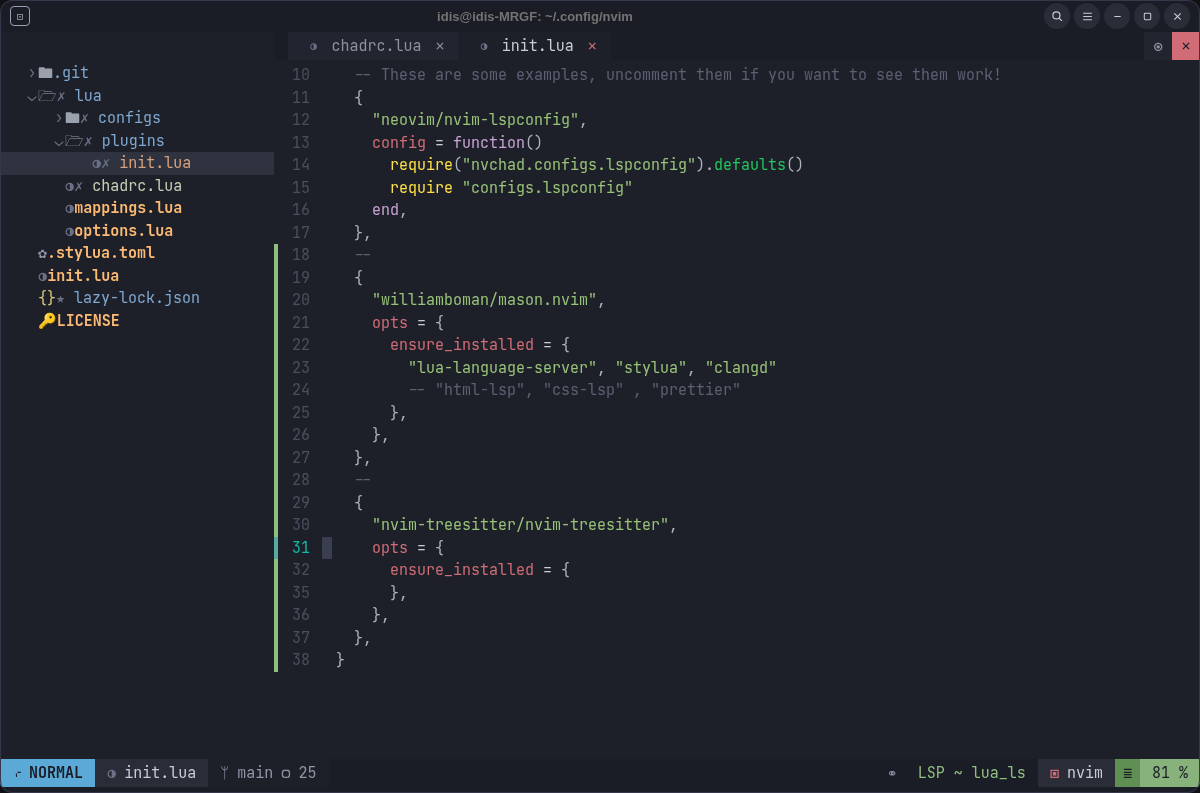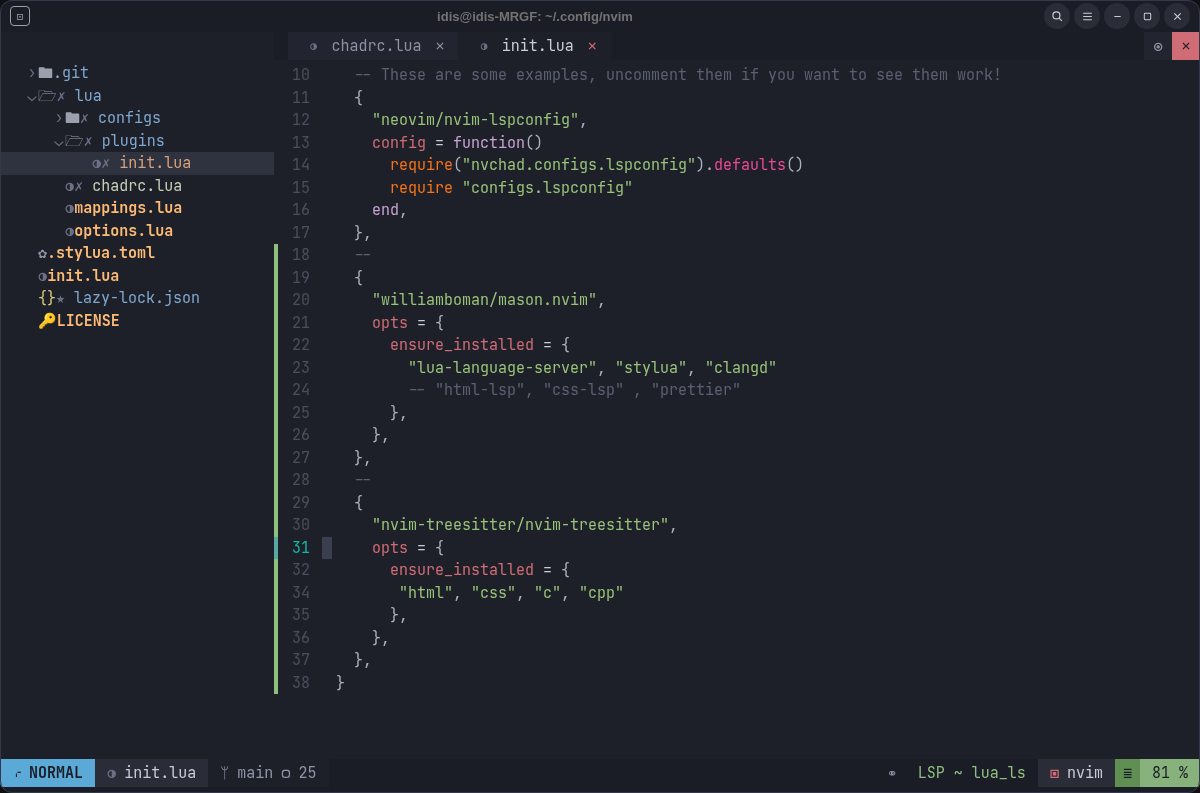--- a/index.html
+++ b/index.html
@@ -149,22 +149,22 @@
   }
   .line.current .cursorcol { background:#3a3f4f; }
   .line .txt { padding-left:4px; white-space:pre; }
 
   
   .c-comment { color:#5b6072; }
   .c-punc    { color:#abb2bf; }
   .c-str     { color:#98c379; }
   .c-key     { color:#c8a2d4; }   
   .c-field   { color:#d06c75; }   
-  .c-func    { color:#f97316; }   
-  .c-method  { color:#ec4899; }   
+  .c-func    { color:#fde047; }   
+  .c-method  { color:#22c55e; }   
   .c-op      { color:#c8ccd4; }
 
   
   .status {
     height: 28px;
     display:flex;
     align-items:stretch;
     font-size:15px;
     background:#1b1d26;
   }
@@ -386,26 +386,20 @@
             <span class="txt"><span class="c-punc">    </span><span class="c-field">opts</span><span class="c-op"> = </span><span class="c-punc">{</span></span>
           </div>
           <div class="line">
             <span class="cb g"></span>
             <span class="ln">32</span>
             <span class="cursorcol"></span>
             <span class="txt"><span class="c-punc">      </span><span class="c-field">ensure_installed</span><span class="c-op"> = </span><span class="c-punc">{</span></span>
           </div>
           <div class="line">
             <span class="cb g"></span>
-            <span class="ln">34</span>
-            <span class="cursorcol"></span>
-            <span class="txt"><span class="c-punc">       </span><span class="c-str">"html"</span><span class="c-punc">, </span><span class="c-str">"css"</span><span class="c-punc">, </span><span class="c-str">"c"</span><span class="c-punc">, </span><span class="c-str">"cpp"</span></span>
-          </div>
-          <div class="line">
-            <span class="cb g"></span>
             <span class="ln">35</span>
             <span class="cursorcol"></span>
             <span class="txt"><span class="c-punc">      },</span></span>
           </div>
           <div class="line">
             <span class="cb g"></span>
             <span class="ln">36</span>
             <span class="cursorcol"></span>
             <span class="txt"><span class="c-punc">    },</span></span>
           </div>

